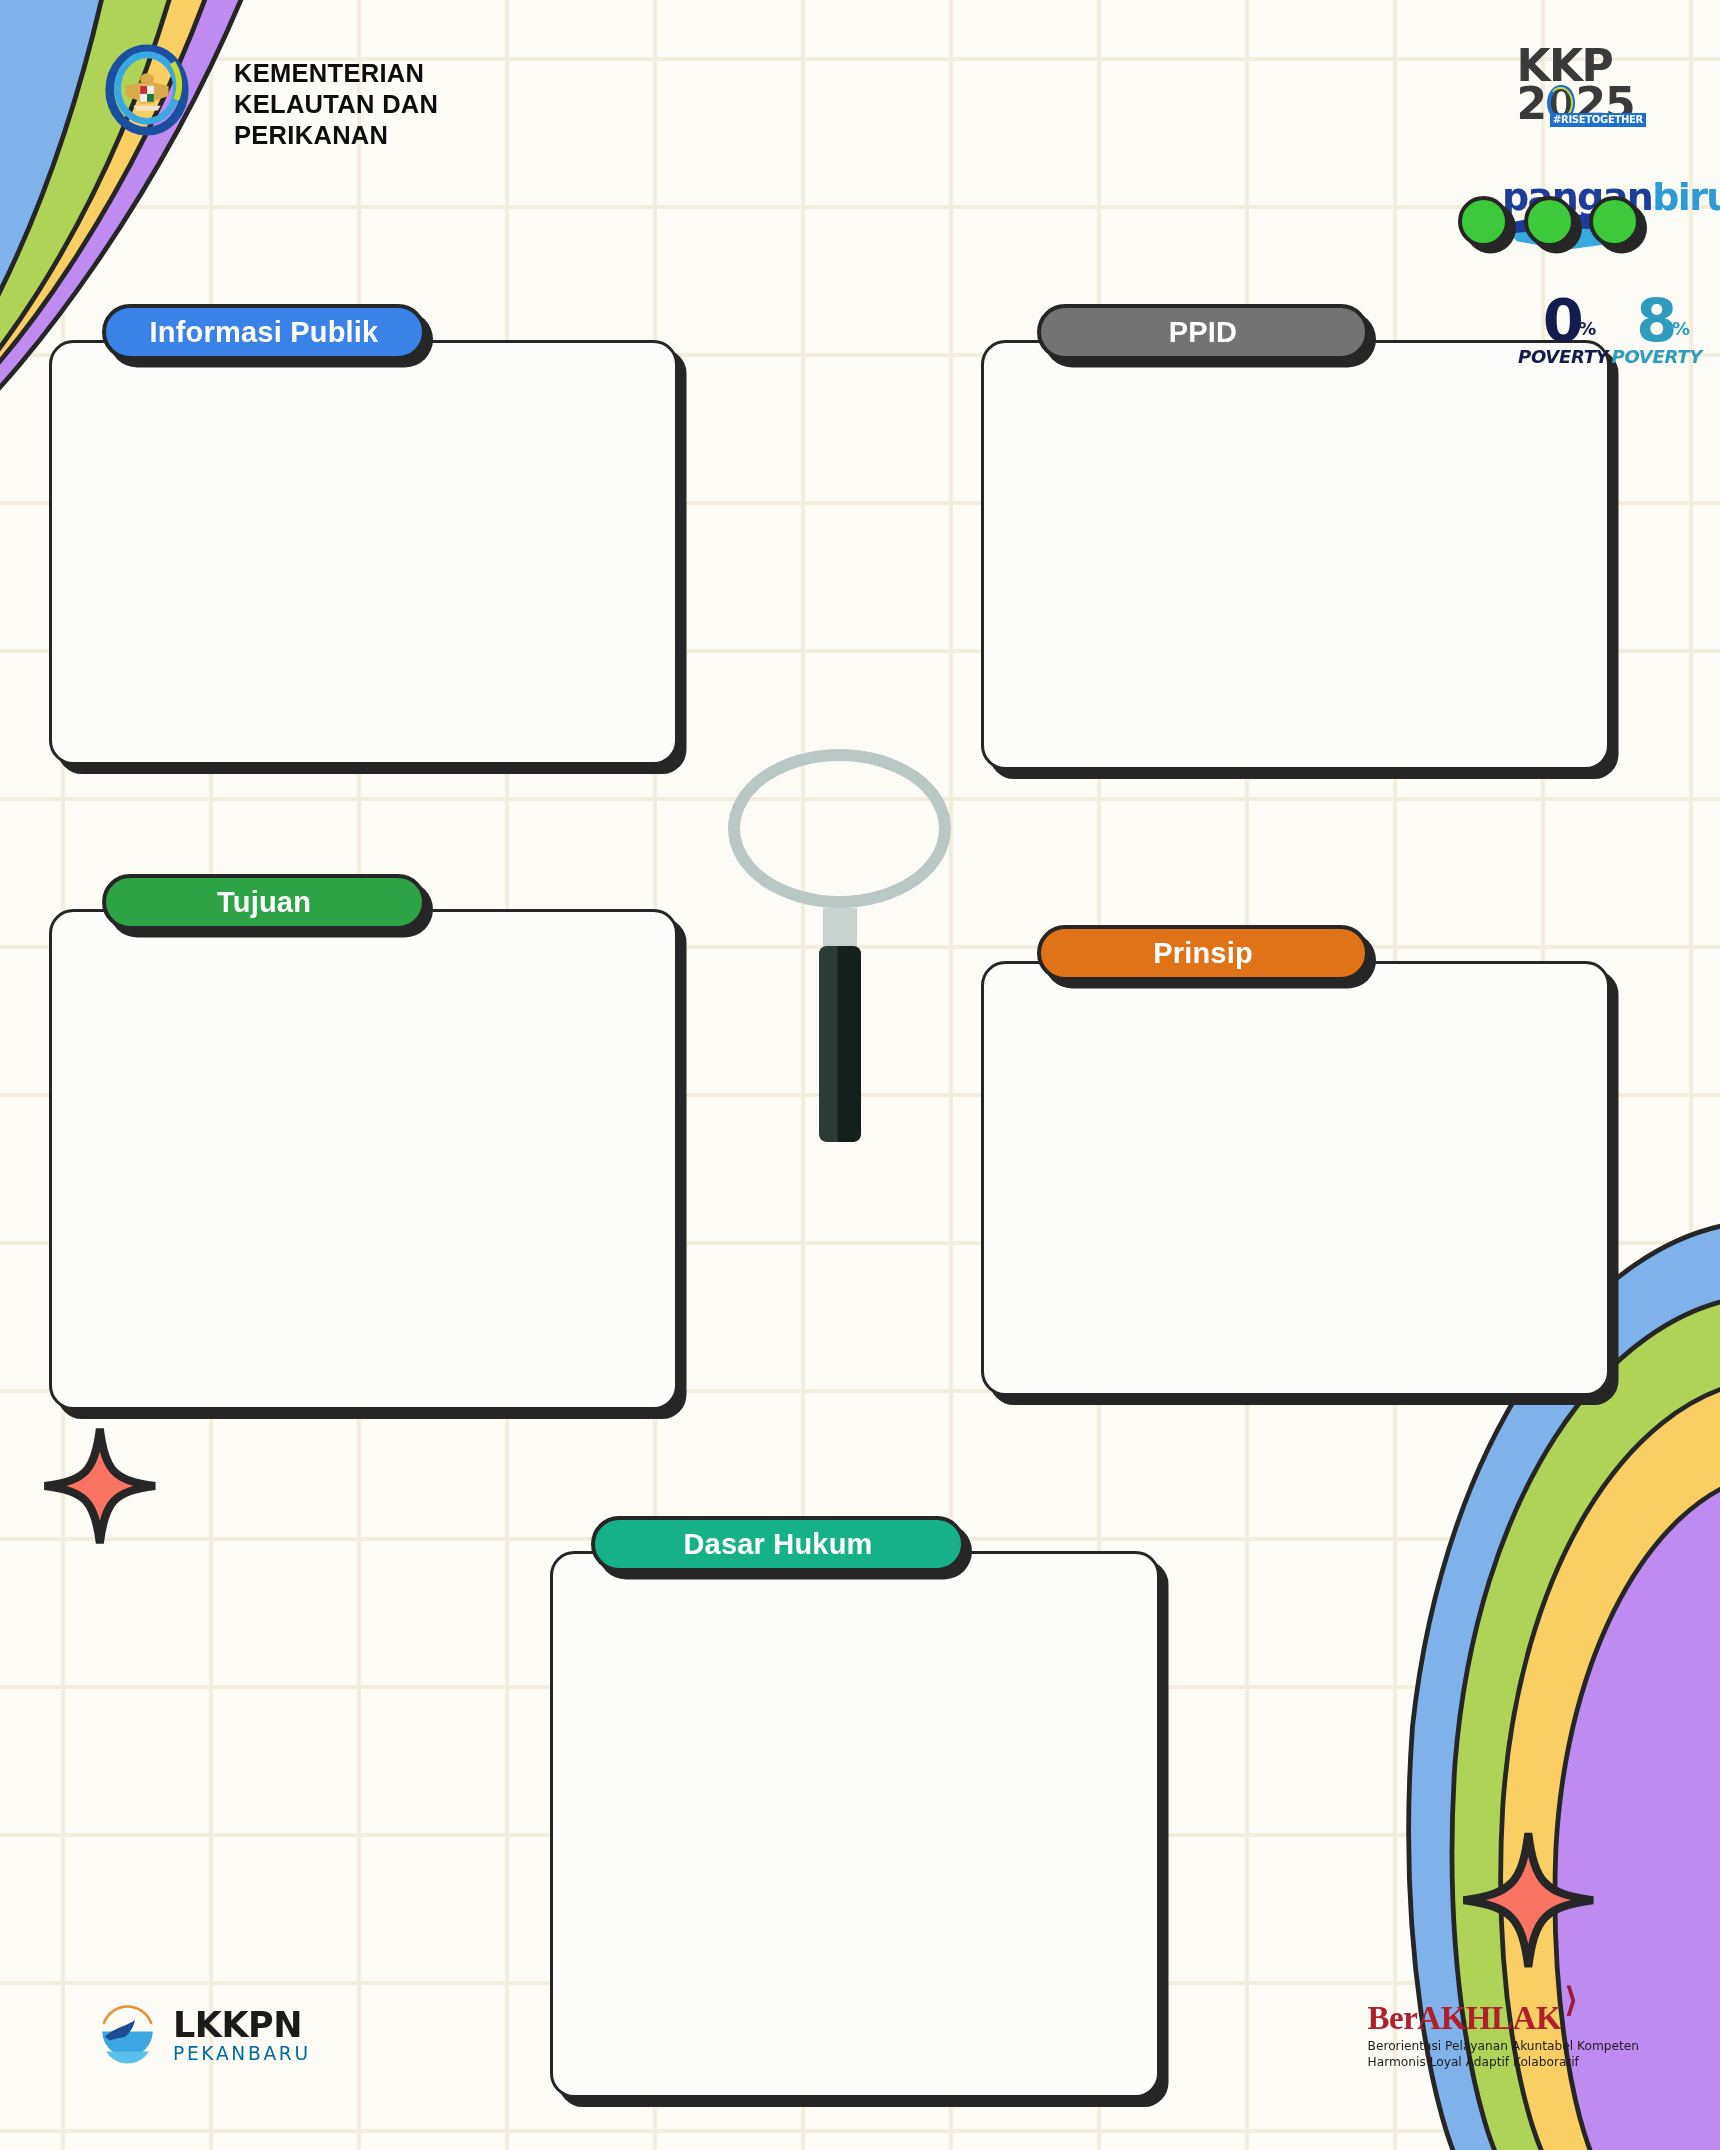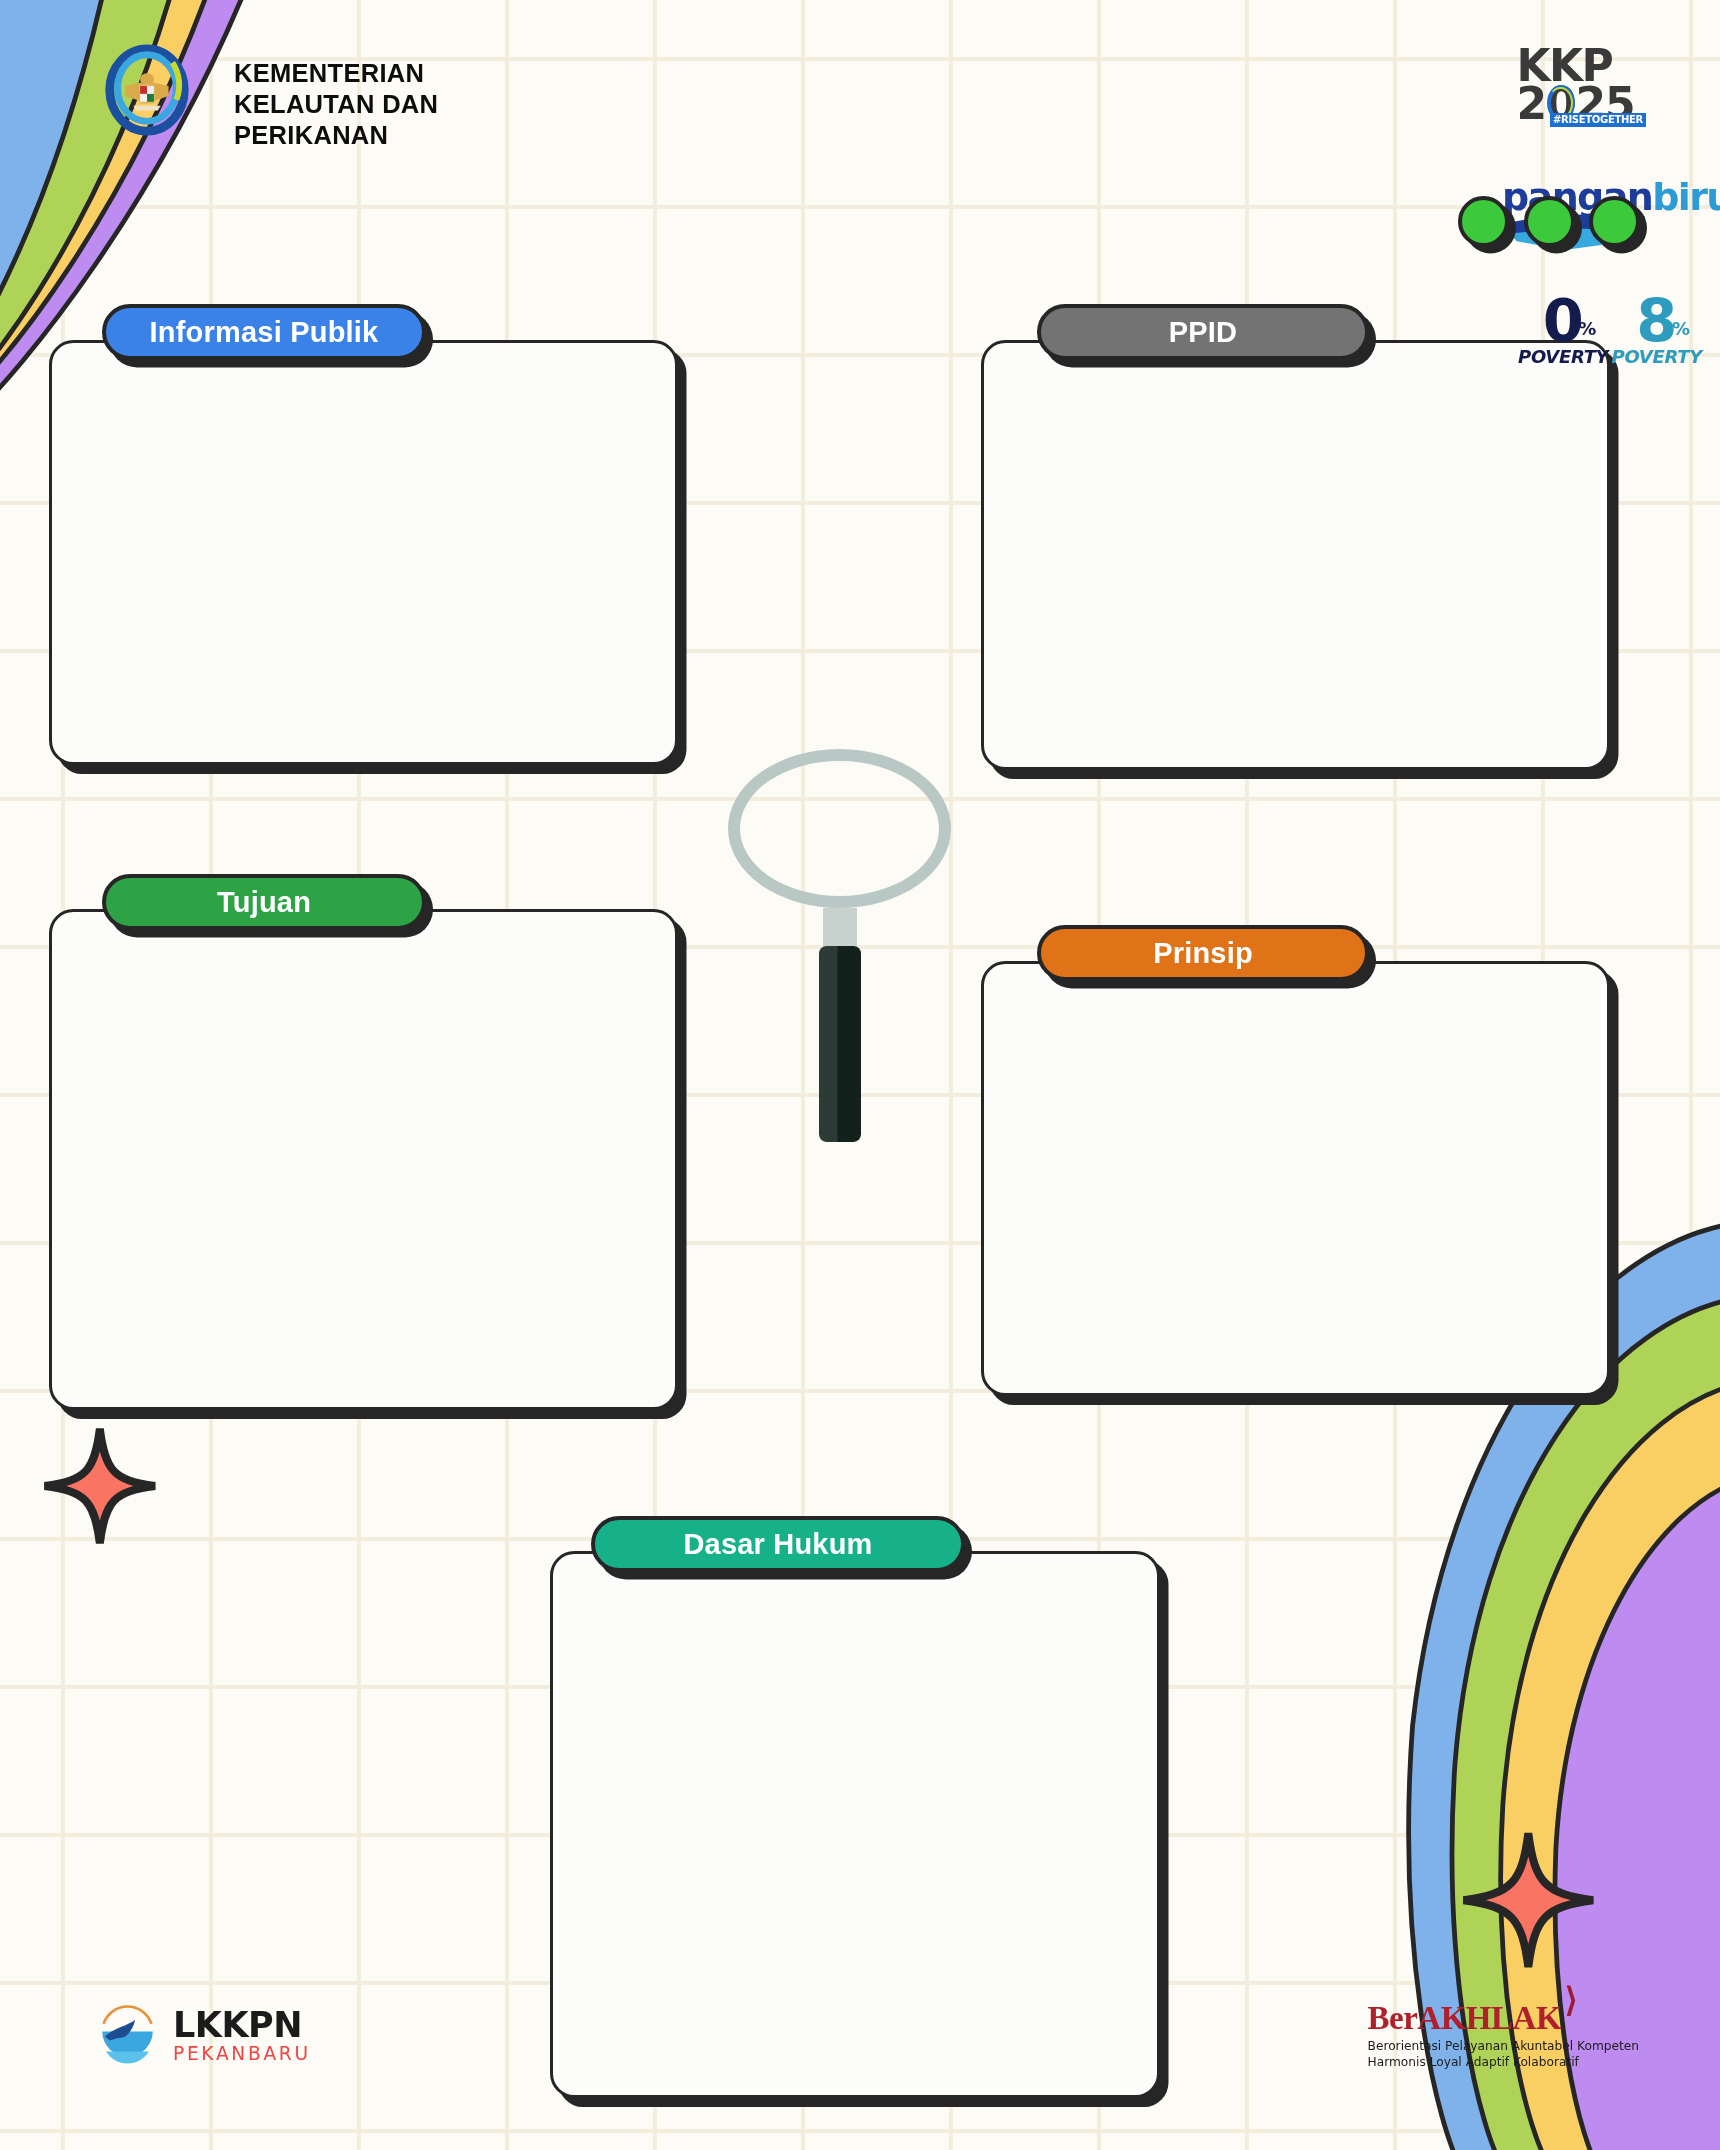--- a/index.html
+++ b/index.html
@@ -160,21 +160,21 @@
   #magnifier .grip {
     width:42px; height:196px; background:#22302C;
     margin:0 auto; border-radius:7.4px;
     background:linear-gradient(to right,#2D3B36 0%,#2D3B36 42%,#13201C 46%,#13201C 100%);
   }
 
   
   #footer-lkkpn { position:absolute; left:96px; top:2005px; display:flex; align-items:center; gap:14px; z-index:5; }
   #footer-lkkpn .mark { width:63px; height:63px; position:relative; }
   #footer-lkkpn .txt .t1 { font-size:35px; font-weight:bold; letter-spacing:-0.5px; line-height:.95; color:#1B1B1B; font-family:"DejaVu Sans", sans-serif; }
-  #footer-lkkpn .txt .t2 { font-size:18.6px; letter-spacing:2.7px; color:#ef4444; font-family:"DejaVu Sans", sans-serif; }
+  #footer-lkkpn .txt .t2 { font-size:18.6px; letter-spacing:2.7px; color:#0369a1; font-family:"DejaVu Sans", sans-serif; }
 
   #footer-berakhlak { position:absolute; right:81px; top:2002px; z-index:5; text-align:left; }
   #footer-berakhlak .big {
     font-size:33px; font-weight:bold; color:#B0202C; letter-spacing:-0.5px;
     font-family:Liberation Serif, serif; line-height:1;
     position:relative; display:inline-block;
   }
   #footer-berakhlak .arrow {
     position:absolute; right:-16px; top:-18px;
     font-size:33px; color:#9E1B36; font-weight:bold;

